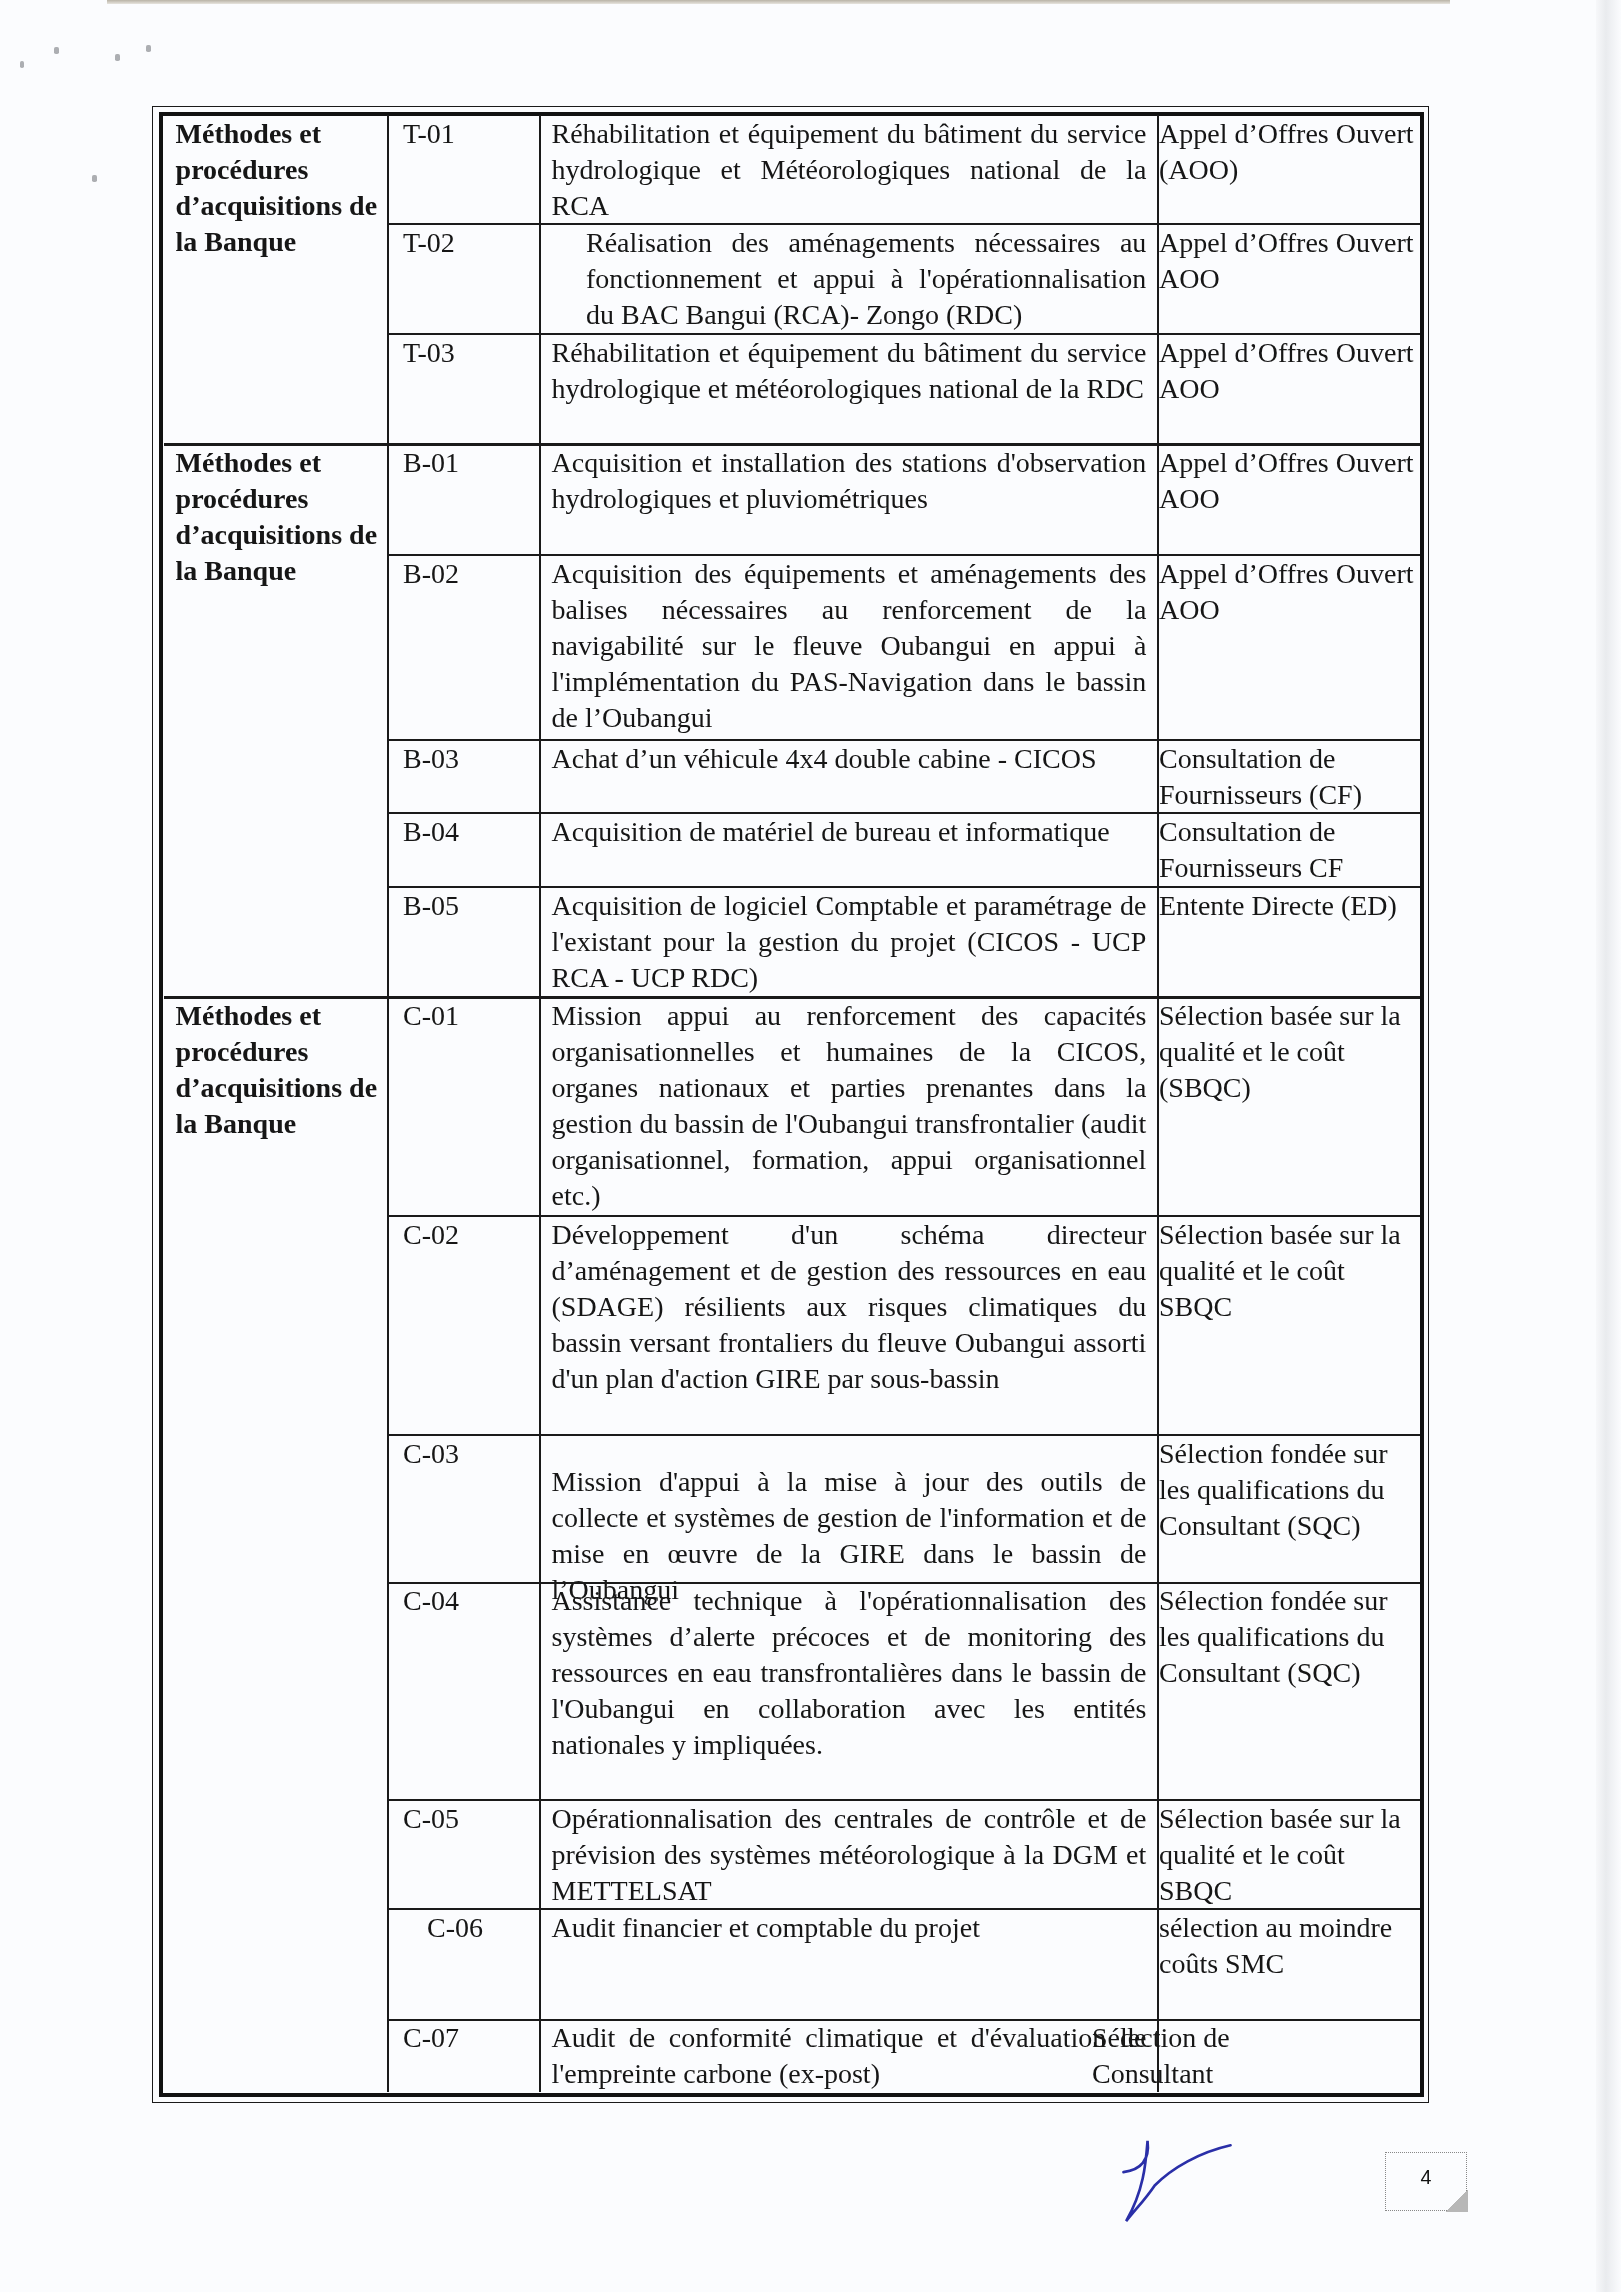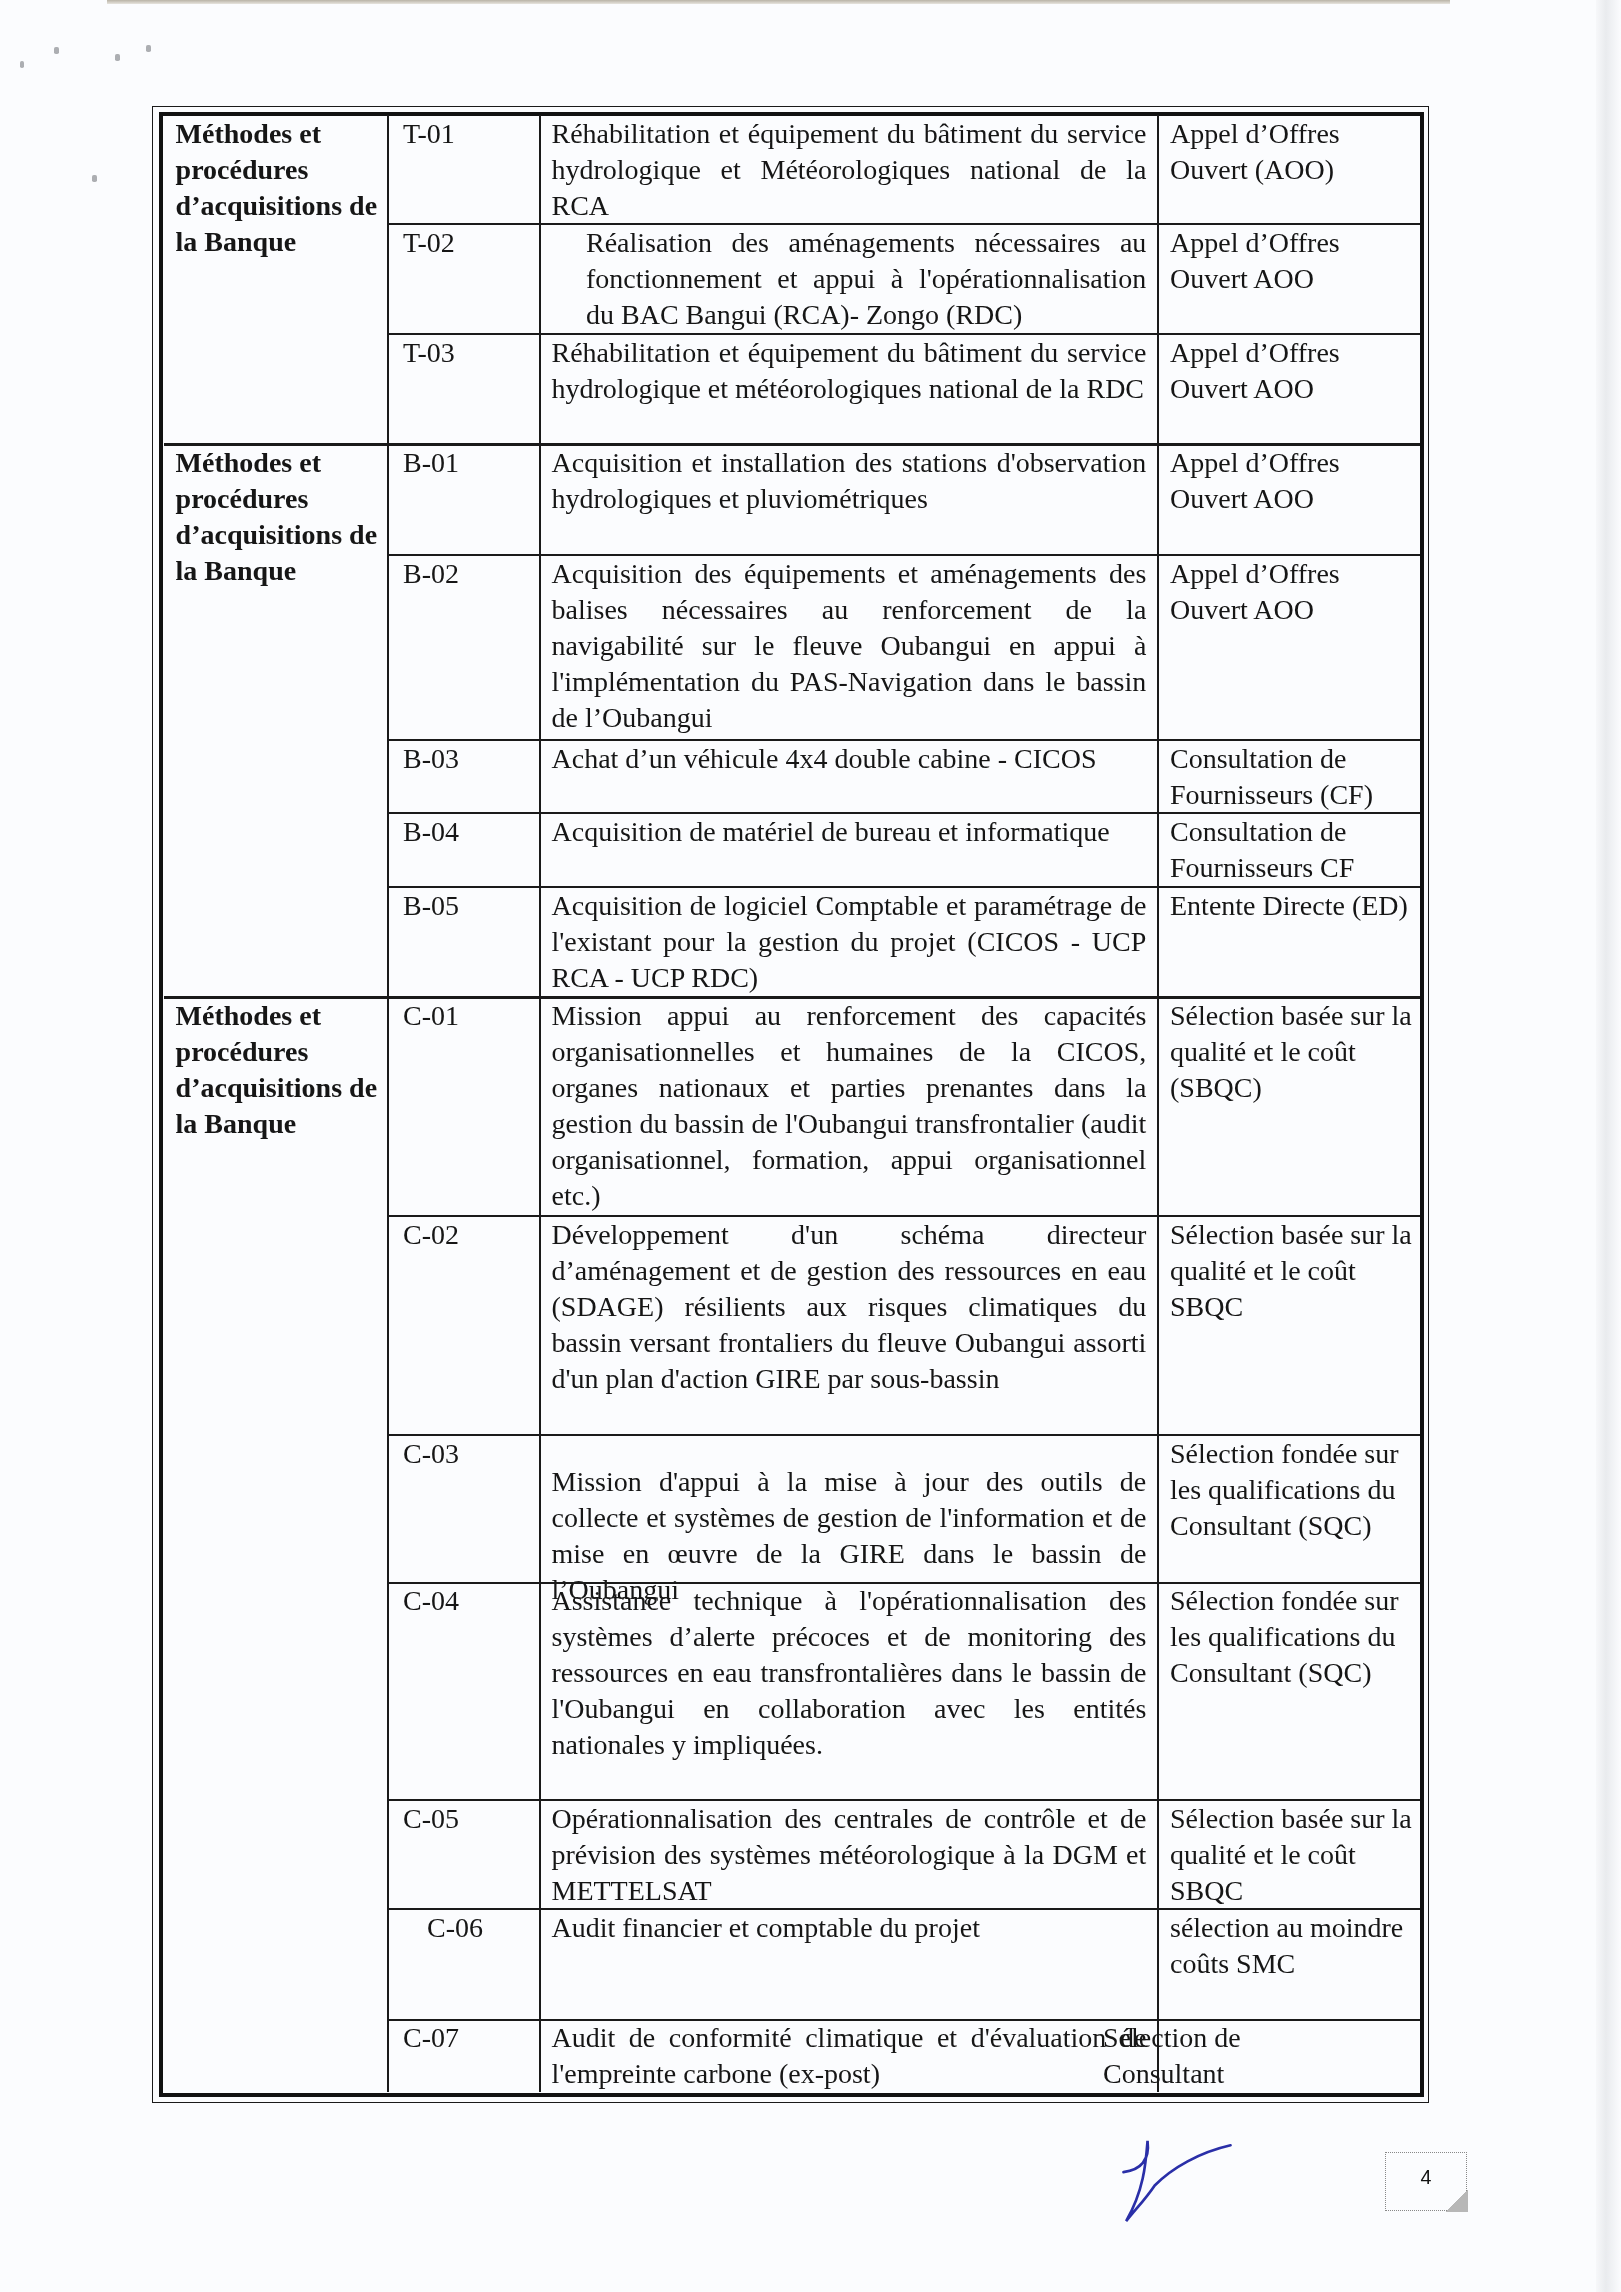--- a/index.html
+++ b/index.html
@@ -30,21 +30,21 @@
   .cell {
     position: absolute; box-sizing: border-box;
     font-size: 28px; line-height: 36px;
   }
   .row-line {
     position: absolute; height: 1.8px; background: #1a1a1a;
   }
   .vline { position: absolute; width: 1.8px; background: #1a1a1a; }
   .code { padding-left: 16px; }
   .desc { text-align: justify; text-align-last: left; padding: 0 10.7px 0 12.5px; }
-  .method { padding-left: 13px; }
+  .method { padding-left: 2px; }
 
   .signature { position: absolute; left: 1119px; top: 2136px; width: 116px; height: 90px; }
   .page-box {
     position: absolute; left: 1385px; top: 2152px; width: 82px; height: 59px;
     border: 1.3px dotted #888; box-sizing: border-box;
   }
   .page-num {
     position: absolute; left: 0; width: 100%; top: 12.5px; text-align: center;
     font-family: "Liberation Sans", "DejaVu Sans", sans-serif; font-size: 19.7px; color: #111;
   }

